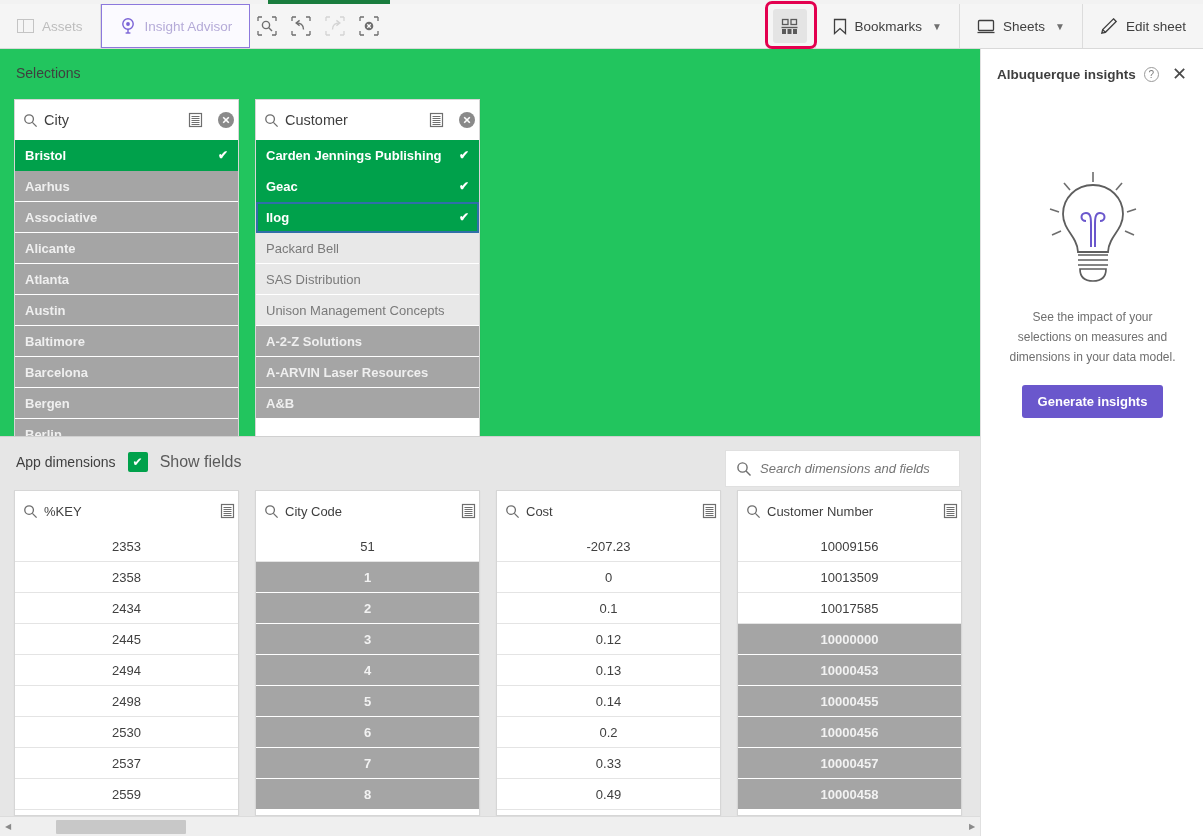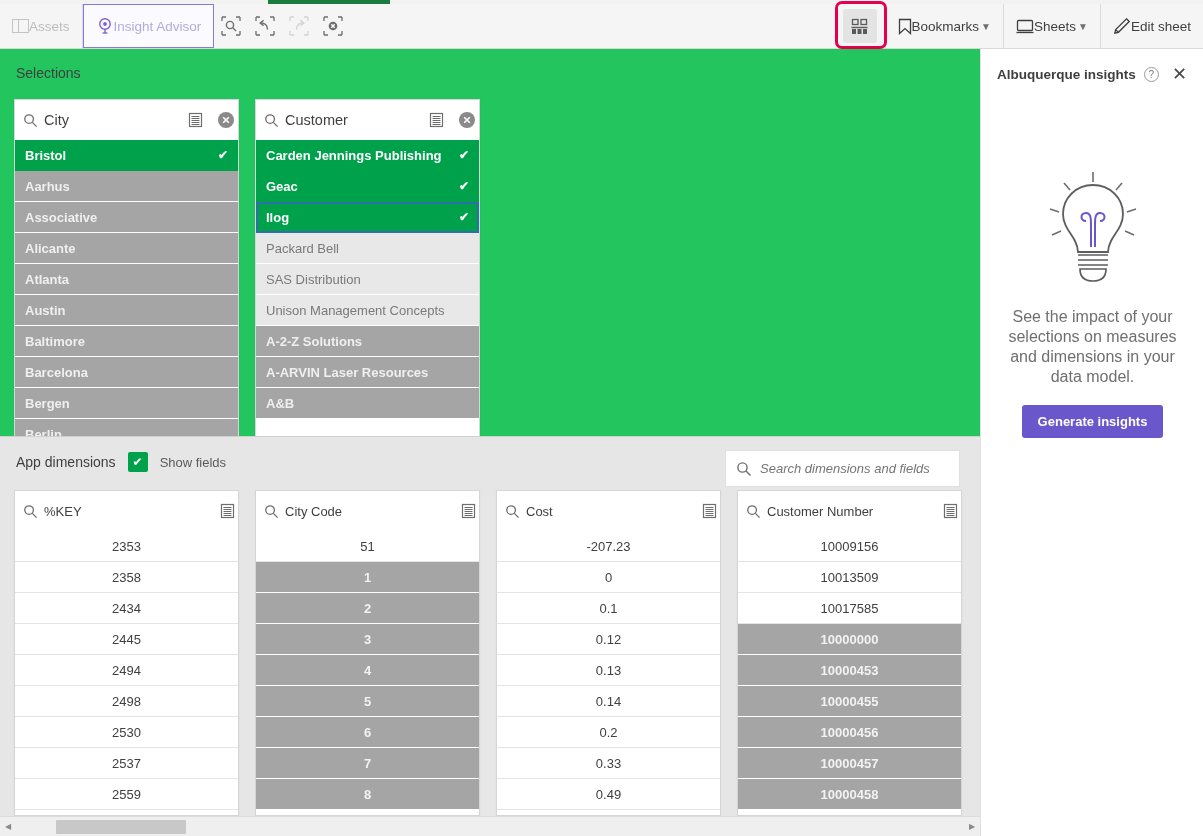--- a/index.html
+++ b/index.html
@@ -22,22 +22,22 @@
   }
 
   
   .toolbar {
     position: absolute; top: 4px; left: 0; width: 1203px; height: 45px;
     background: #f5f5f5;
     border-bottom: 1px solid #d9d9d9;
     display: flex; align-items: stretch;
   }
   .tb-btn {
-    display: flex; align-items: center; 
-    padding: 0 12px; height: 100%;
+    display: flex; align-items: center; gap: 8px;
+    padding: 0 17px; height: 100%;
     color: #bdbdbd; font-size: 13.5px; white-space: nowrap;
     cursor: pointer; background: transparent; border: none;
     font-family: "Liberation Sans", sans-serif;
   }
   .tb-btn.divider-r { border-right: 1px solid #dcdcdc; }
   .tb-btn.divider-l { border-left: 1px solid #dcdcdc; }
   .tb-btn.active-outline {
     border: 1px solid #8c78dd; background: #fbfaff;
     color: #b5abd8;
   }
@@ -138,21 +138,21 @@
   .dims-header {
     position: absolute; top: 14px; left: 16px;
     display: flex; align-items: center; gap: 12px;
   }
   .dims-label { font-size: 14px; color: #3f3f3f; }
   .cbx {
     width: 20px; height: 20px; border-radius: 2px; background: #00a14b;
     display: flex; align-items: center; justify-content: center;
     color: #fff; font-size: 12px; cursor: pointer;
   }
-  .cbx-label { font-size: 13px; color: #5a5a5a; cursor: pointer; }
+  .cbx-label { font-size: 16px; color: #5a5a5a; cursor: pointer; }
   .dims-search {
     position: absolute; top: 12px; right: 20px;
     width: 235px; height: 37px; background: #ffffff;
     display: flex; align-items: center; gap: 8px; padding: 0 10px;
     border: 1px solid #e0e0e0;
   }
   .dims-search input {
     border: none; outline: none; flex: 1 1 auto;
     font-size: 13px; font-style: italic; color: #8a8a8a;
     font-family: "Liberation Sans", sans-serif; background: transparent;
@@ -198,21 +198,21 @@
   }
   .ins-close {
     margin-left: auto; font-size: 18px; color: #4a4a4a;
     cursor: pointer; line-height: 1; padding: 0 2px;
   }
   .ins-body {
     position: absolute; top: 120px; left: 0; width: 223px;
     display: flex; flex-direction: column; align-items: center;
   }
   .ins-text {
-    width: 170px; text-align: center; font-size: 16px;
+    width: 170px; text-align: center; font-size: 12px;
     color: #6f6f6f; line-height: 20px; margin-top: 18px;
   }
   .ins-btn {
     margin-top: 18px; background: #6a57cc; color: #ffffff;
     border: none; border-radius: 3px; padding: 9px 16px;
     font-size: 13px; font-weight: bold; cursor: pointer;
     font-family: "Liberation Sans", sans-serif;
   }
   svg { display: block; }
 </style>

